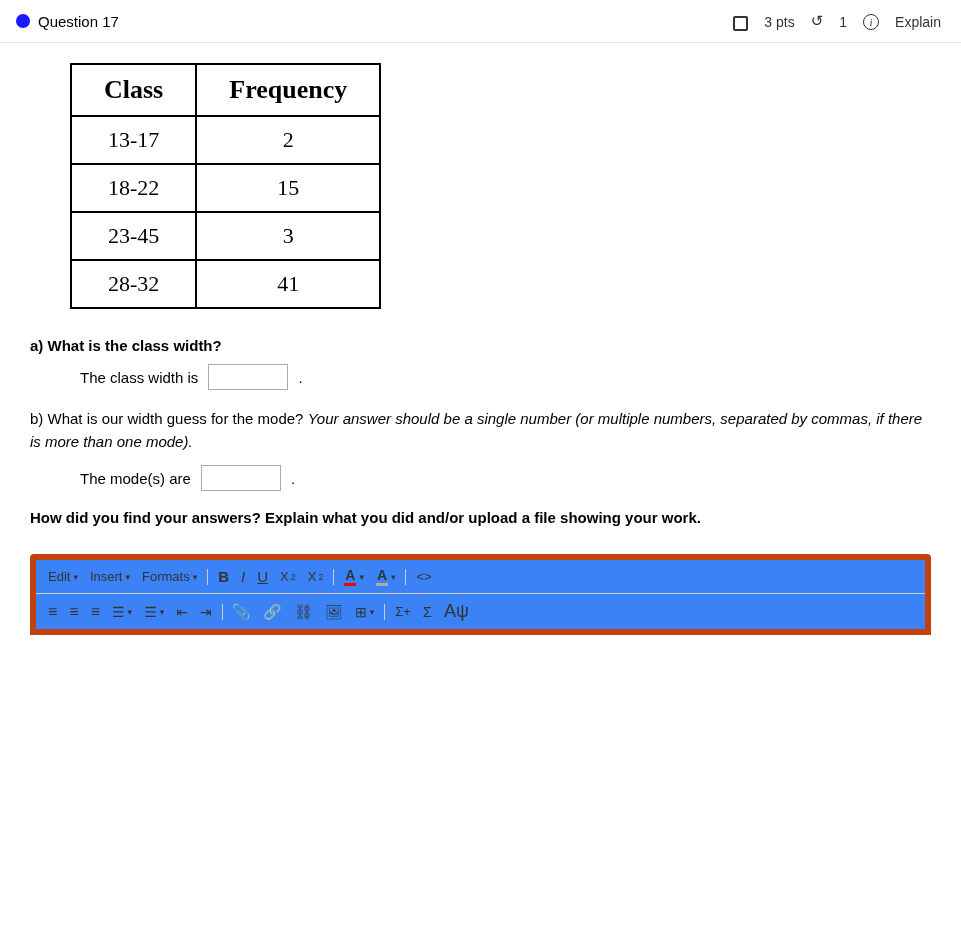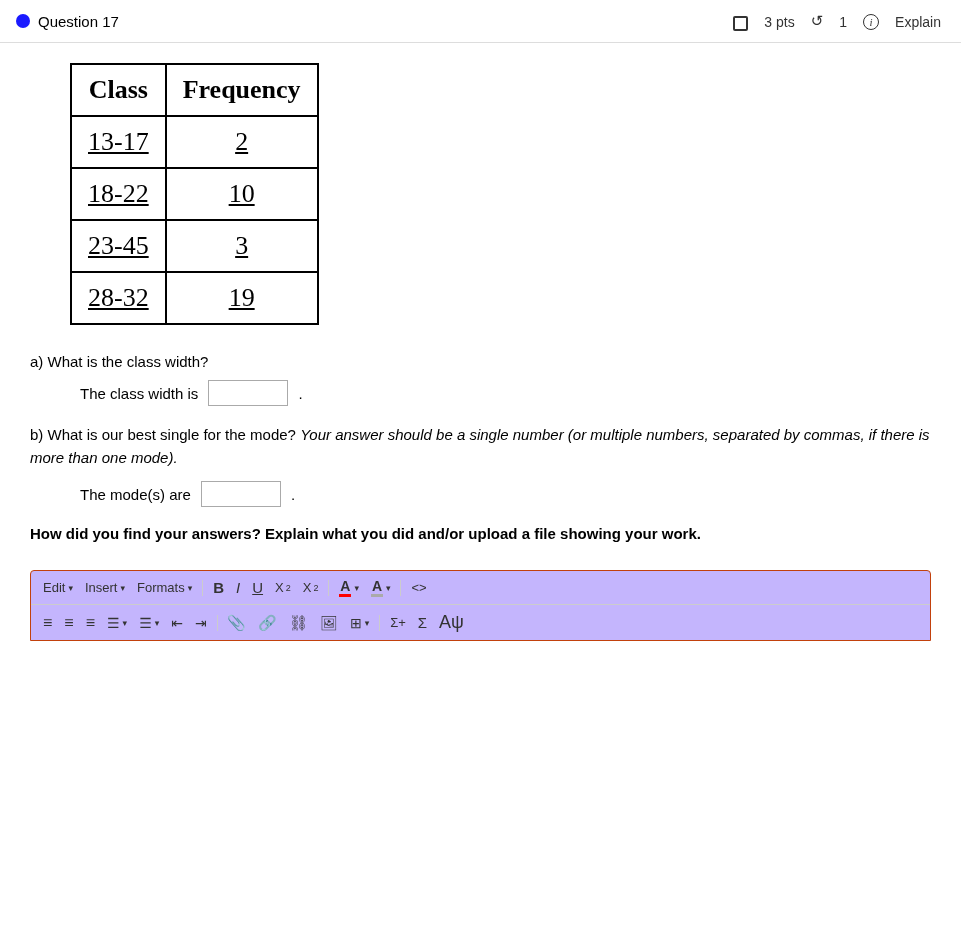--- a/index.html
+++ b/index.html
@@ -80,38 +80,38 @@
     }
 
     .freq-table {
       border-collapse: collapse;
       border: 2px solid #000;
     }
 
     .freq-table th, .freq-table td {
       border: 2px solid #000;
       text-align: center;
-      padding: 10px 16px;
+      padding: 10px 32px;
     }
 
     .freq-table th {
       font-size: 26px;
       font-weight: bold;
       font-family: 'Times New Roman', serif;
     }
 
     .freq-table td {
-      font-size: 26px;
+      font-size: 22px;
       font-family: 'Times New Roman', serif;
-      text-decoration: underline;
     }
 
     .part-label {
       font-size: 15px;
       margin-bottom: 10px;
+      font-weight: bold;
     }
 
     .answer-row {
       display: flex;
       align-items: center;
       gap: 10px;
       margin-left: 50px;
       margin-bottom: 18px;
       font-size: 15px;
     }
@@ -134,23 +134,23 @@
       font-style: italic;
     }
 
     .work-label {
       font-size: 15px;
       font-weight: bold;
       margin-bottom: 28px;
     }
 
     .editor-toolbar {
-      border: 1px solid #c2410c;
+      border: 6px solid #c2410c;
       border-radius: 4px 4px 0 0;
-      background: #c4b5fd;
+      background: #3b82f6;
     }
 
     .toolbar-row1 {
       display: flex;
       align-items: center;
       gap: 4px;
       padding: 5px 8px;
       border-bottom: 1px solid #ccc;
     }
 
@@ -226,44 +226,44 @@
           <th>Frequency</th>
         </tr>
       </thead>
       <tbody id="table-body">
       <tr>
       <td>13-17</td>
       <td>2</td>
     </tr>
           <tr>
       <td>18-22</td>
-      <td>10</td>
+      <td>15</td>
     </tr>
           <tr>
       <td>23-45</td>
       <td>3</td>
     </tr>
           <tr>
       <td>28-32</td>
-      <td>19</td>
+      <td>41</td>
     </tr>
         </tbody>
     </table>
   </div>
 
   <p class="part-label">a) What is the class width?</p>
 
   <div class="answer-row">
     <span>The class width is</span>
     <input class="answer-input" type="text" placeholder="" style="">
     <span>.</span>
   </div>
 
   <p class="part-b-text">
-    <span>b) What is our best single for the mode?</span> <em>Your answer should be a single number (or multiple numbers, separated by commas, if there is more than one mode).</em>
+    <span>b) What is our width guess for the mode?</span> <em>Your answer should be a single number (or multiple numbers, separated by commas, if there is more than one mode).</em>
   </p>
 
   <div class="answer-row">
     <span>The mode(s) are</span>
     <input class="answer-input" type="text" placeholder="" style="">
     <span>.</span>
   </div>
 
   <p class="work-label">How did you find your answers? Explain what you did and/or upload a file showing your work.</p>
 

